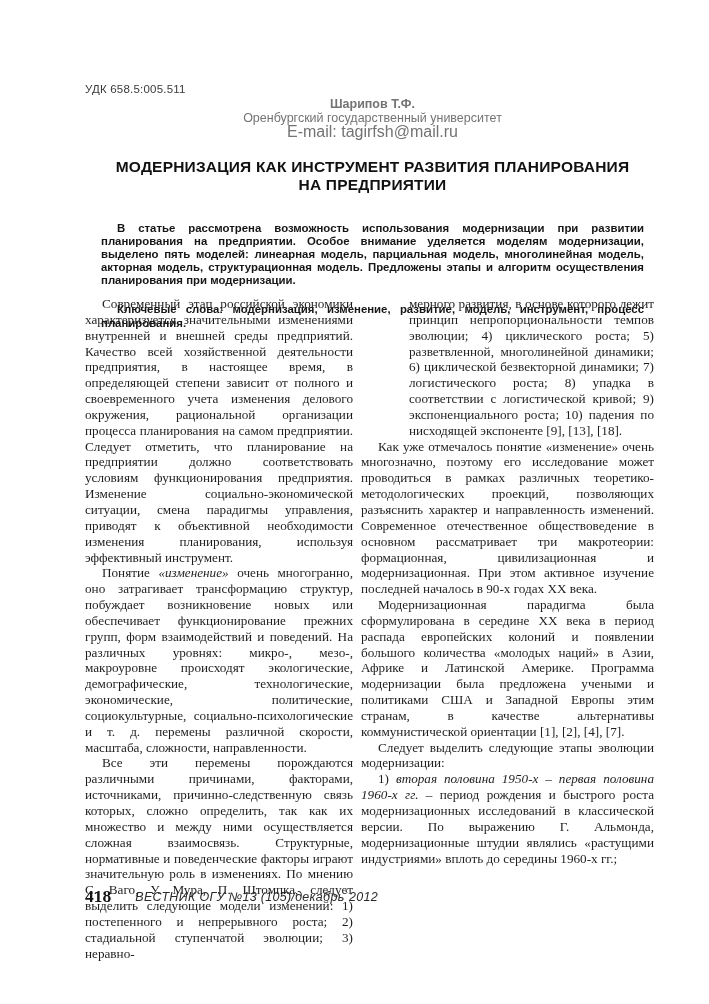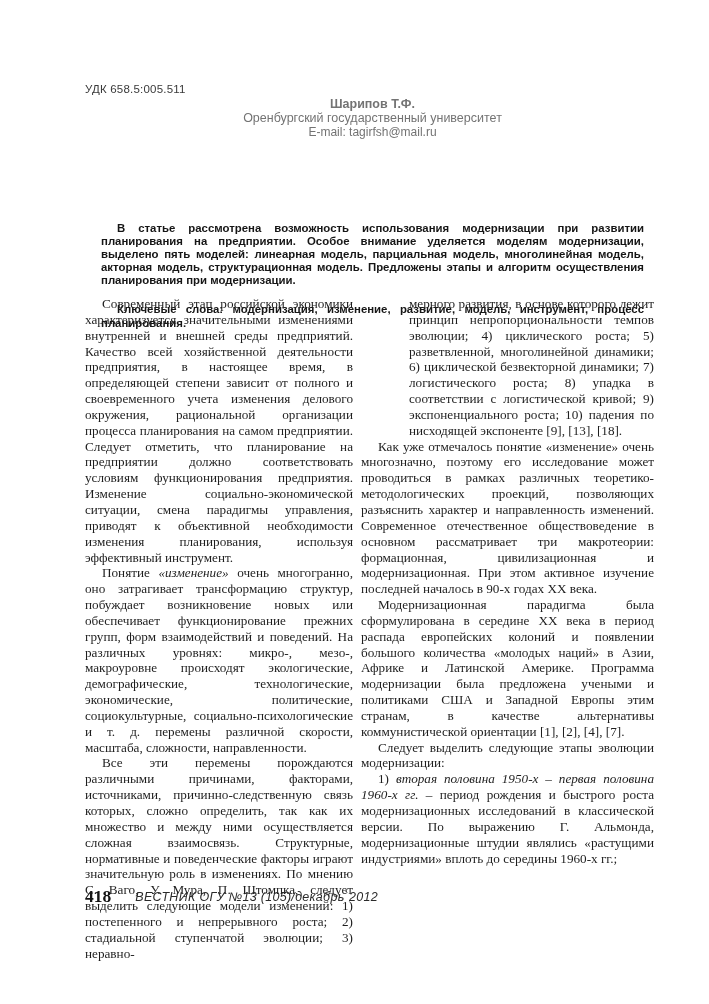--- a/index.html
+++ b/index.html
@@ -20,21 +20,21 @@
   }
 
   .head-block {
     position: absolute; left: 85px; top: 97px; width: 575px;
     text-align: center;
     font-family: "Liberation Sans", sans-serif;
     color: #737373;
   }
   .author { font-weight: bold; font-size: 12.5px; line-height: 14px; }
   .affiliation { font-size: 12.5px; line-height: 14px; }
-  .email { font-size: 12px; line-height: 14px; }
+  .email { font-size: 16px; line-height: 14px; }
 
   .article-title {
     position: absolute; left: 85px; top: 158px; width: 575px;
     text-align: center;
     font-family: "Liberation Sans", sans-serif;
     font-weight: bold; font-size: 15.5px; line-height: 17.5px;
     color: #111; letter-spacing: 0.2px;
   }
 
   .abstract-block {
@@ -79,20 +79,24 @@
 <div class="page">
 
   <div class="udc">УДК 658.5:005.511</div>
 
   <div class="head-block">
     <div class="author">Шарипов Т.Ф.</div>
     <div class="affiliation">Оренбургский государственный университет</div>
     <div class="email">E-mail: tagirfsh@mail.ru</div>
   </div>
 
+  <div class="article-title">
+    <div>МОДЕРНИЗАЦИЯ КАК ИНСТРУМЕНТ РАЗВИТИЯ ПЛАНИРОВАНИЯ</div>
+    <div>НА ПРЕДПРИЯТИИ</div>
+  </div>
 
   <div class="abstract-block">
     <p>В статье рассмотрена возможность использования модернизации при развитии планирования на предприятии. Особое внимание уделяется моделям модернизации, выделено пять моделей: линеарная модель, парциальная модель, многолинейная модель, акторная модель, структурационная модель. Предложены этапы и алгоритм осуществления планирования при модернизации.</p>
     <p>Ключевые слова: модернизация, изменение, развитие, модель, инструмент, процесс планирования.</p>
   </div>
 
   <div class="columns">
     <div class="col col-left">
         <p><span>Современный этап российской экономики характеризуется значительными изменениями внутренней и внешней среды предприятий. Качество всей хозяйственной деятельности предприятия, в настоящее время, в определяющей степени зависит от полного и своевременного учета изменения делового окружения, рациональной организации процесса планирования на самом предприятии. Следует отметить, что планирование на предприятии должно соответствовать условиям функционирования предприятия. Изменение социально-экономической ситуации, смена парадигмы управления, приводят к объективной необходимости изменения планирования, используя эффективный инструмент.</span></p>
         <p><span>Понятие </span><span style="font-style: italic;">«изменение»</span><span> очень многогранно, оно затрагивает трансформацию структур, побуждает возникновение новых или обеспечивает функционирование прежних групп, форм взаимодействий и поведений. На различных уровнях: микро-, мезо-, макроуровне происходят экологические, демографические, технологические, экономические, политические, социокультурные, социально-психологические и т. д. перемены различной скорости, масштаба, сложности, направленности.</span></p>

